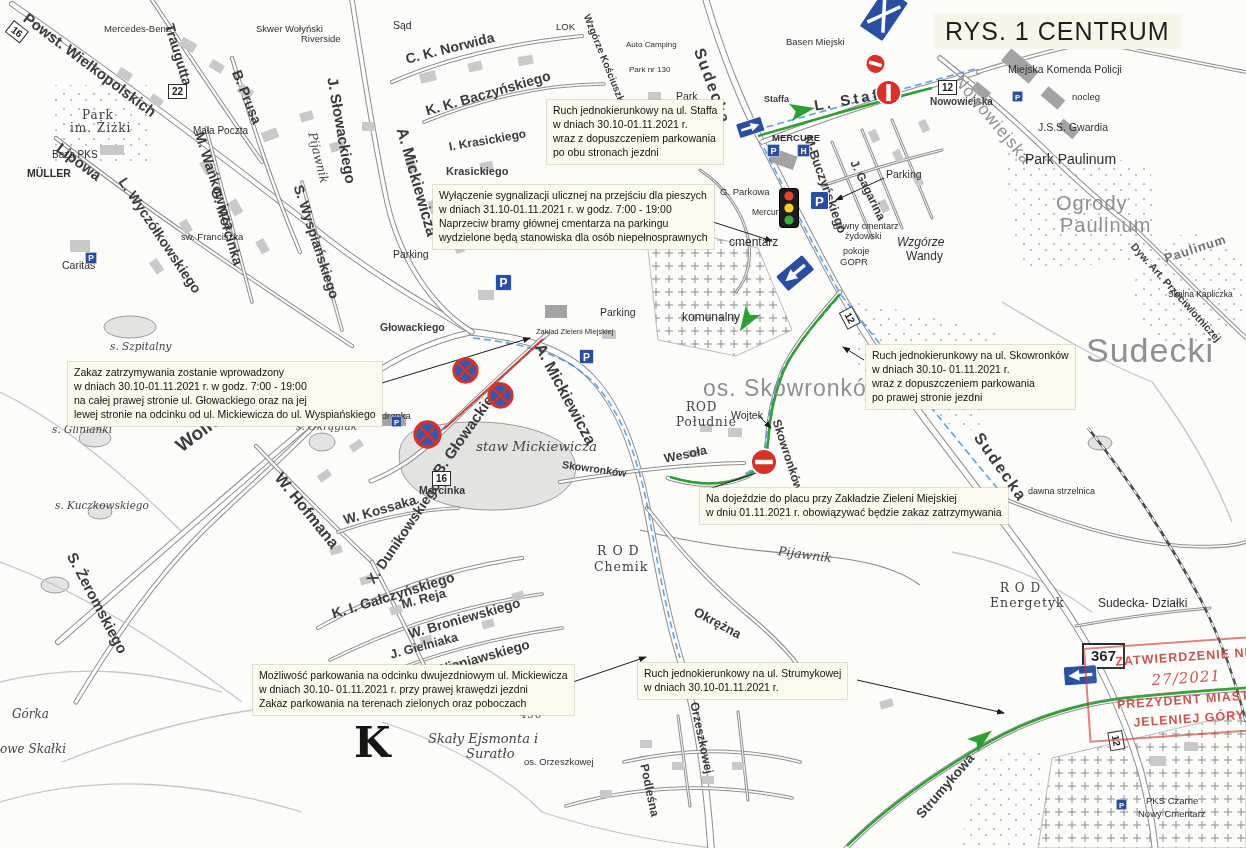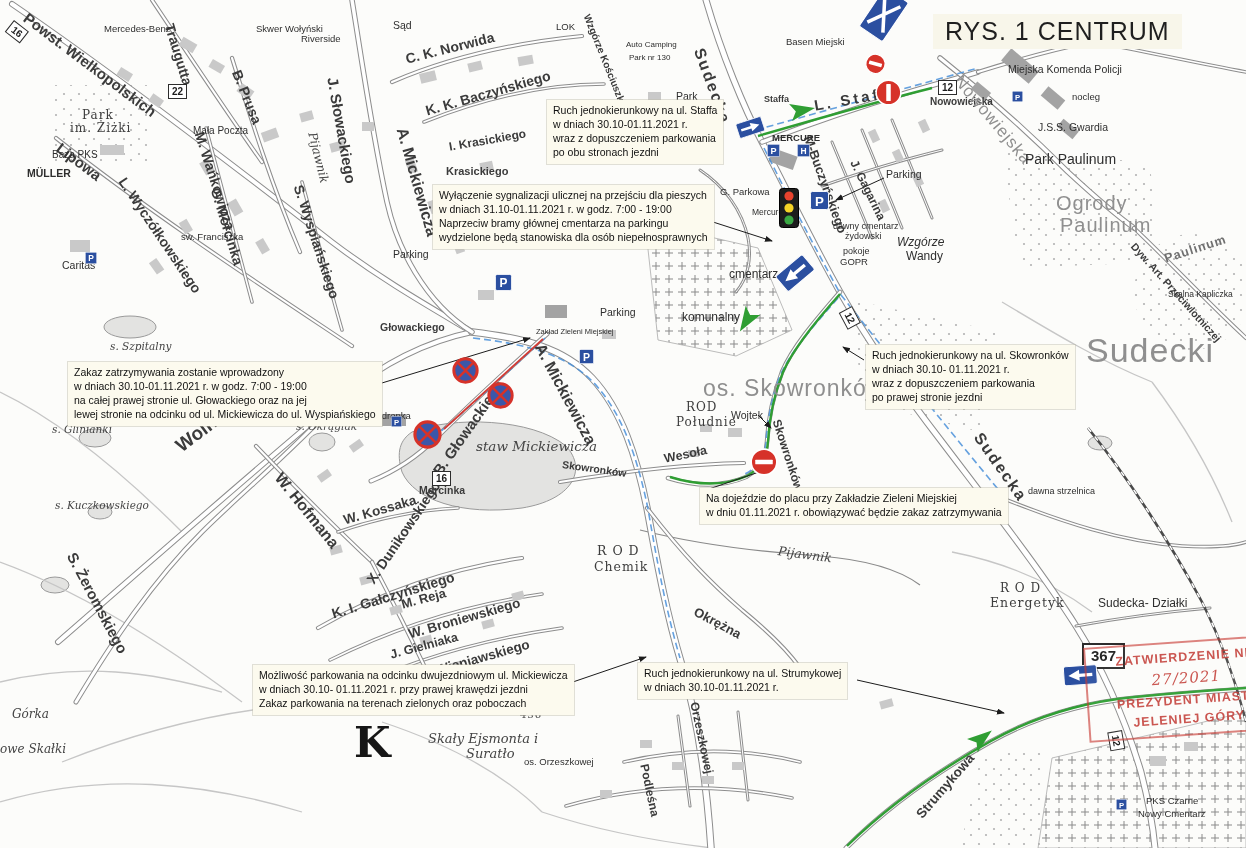--- a/index.html
+++ b/index.html
@@ -335,33 +335,33 @@
       <div class="lbl " style="left: 591px; top: 13px; font-size: 10px; transform: rotate(68deg);">Wzgórze Kościuszki</div>
       <div class="lbl poi" style="left: 104px; top: 24px; font-size: 9.5px;">Mercedes-Benz</div>
       <div class="lbl poi" style="left: 393px; top: 20px; font-size: 10.5px;">Sąd</div>
       <div class="lbl poi" style="left: 301px; top: 34px; font-size: 9.5px;">Riverside</div>
       <div class="lbl poi" style="left: 256px; top: 24px; font-size: 9.5px;">Skwer Wołyński</div>
       <div class="lbl poi" style="left: 193px; top: 126px; font-size: 10px;">Mała Poczta</div>
       <div class="lbl poi" style="left: 676px; top: 91px; font-size: 10.5px;">Park</div>
       <div class="lbl poi" style="left: 556px; top: 22px; font-size: 9.5px;">LOK</div>
       <div class="lbl poi" style="left: 786px; top: 37px; font-size: 9.5px;">Basen Miejski</div>
       <div class="lbl poi" style="left: 626px; top: 41px; font-size: 8px;">Auto Camping</div>
-      <div class="lbl poi" style="left: 629px; top: 54px; font-size: 8px;">Park nr 130</div>
+      <div class="lbl poi" style="left: 629px; top: 66px; font-size: 8px;">Park nr 130</div>
       <div class="lbl poi" style="left: 1008px; top: 64px; font-size: 10.5px;">Miejska Komenda Policji</div>
       <div class="lbl poi" style="left: 1072px; top: 92px; font-size: 9.5px;">nocleg</div>
       <div class="lbl poi" style="left: 1038px; top: 122px; font-size: 10.5px;">J.S.S. Gwardia</div>
       <div class="lbl poi" style="left: 1013px; top: 152px; font-size: 14px; margin-left: 12px;">Park Paulinum</div>
       <div class="lbl poib" style="left: 772px; top: 133px; font-size: 9.5px;">MERCURE</div>
       <div class="lbl poi" style="left: 752px; top: 208px; font-size: 8.5px;">Mercure</div>
       <div class="lbl poi" style="left: 720px; top: 187px; font-size: 9.5px;">G. Parkowa</div>
       <div class="lbl poi" style="left: 833px; top: 222px; font-size: 9px;">dawny cmentarz</div>
       <div class="lbl poi" style="left: 845px; top: 232px; font-size: 9px;">żydowski</div>
       <div class="lbl poi" style="left: 843px; top: 247px; font-size: 9px;">pokoje</div>
       <div class="lbl poi" style="left: 840px; top: 257px; font-size: 9.5px;">GOPR</div>
-      <div class="lbl poi" style="left: 729px; top: 268px; font-size: 12px;">cmentarz</div>
+      <div class="lbl poi" style="left: 729px; top: 236px; font-size: 12px;">cmentarz</div>
       <div class="lbl poi" style="left: 682px; top: 311px; font-size: 12px;">komunalny</div>
       <div class="lbl poi" style="left: 393px; top: 249px; font-size: 10.5px;">Parking</div>
       <div class="lbl poi" style="left: 600px; top: 307px; font-size: 10.5px;">Parking</div>
       <div class="lbl poi" style="left: 886px; top: 169px; font-size: 10.5px;">Parking</div>
       <div class="lbl poi" style="left: 368px; top: 411px; font-size: 9.5px;">Biedronka</div>
       <div class="lbl poi" style="left: 536px; top: 328px; font-size: 7.5px;">Zakład Zieleni Miejskiej</div>
       <div class="lbl poi" style="left: 731px; top: 410px; font-size: 10.5px;">Wojtek</div>
       <div class="lbl poi" style="left: 52px; top: 150px; font-size: 10px;">Baza PKS</div>
       <div class="lbl poib" style="left: 27px; top: 168px; font-size: 10.5px;">MÜLLER</div>
       <div class="lbl poi" style="left: 62px; top: 260px; font-size: 10.5px;">Caritas</div>

